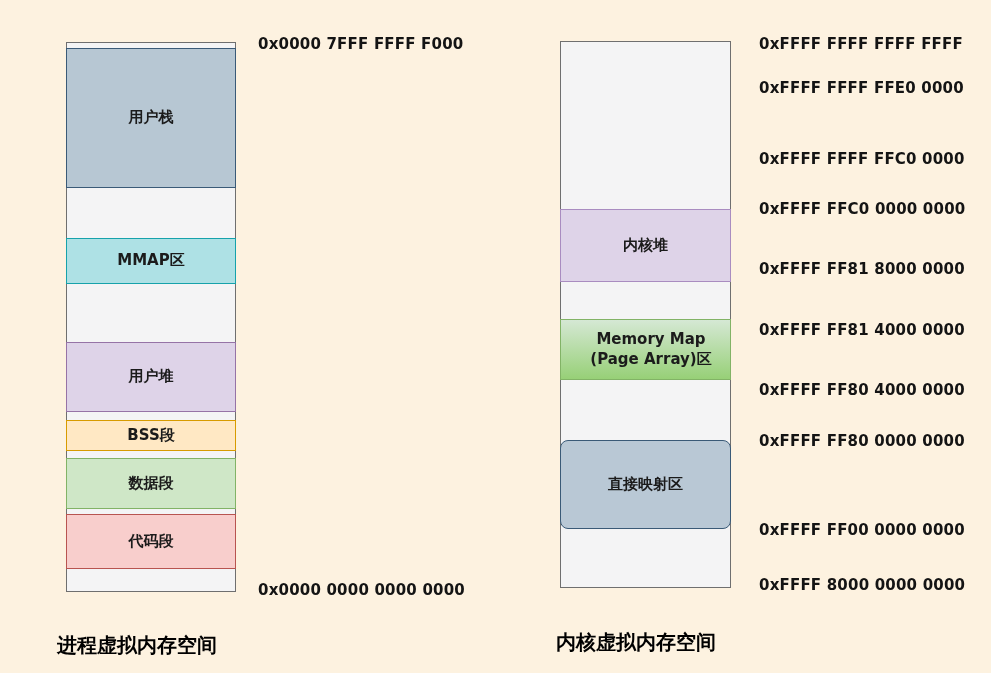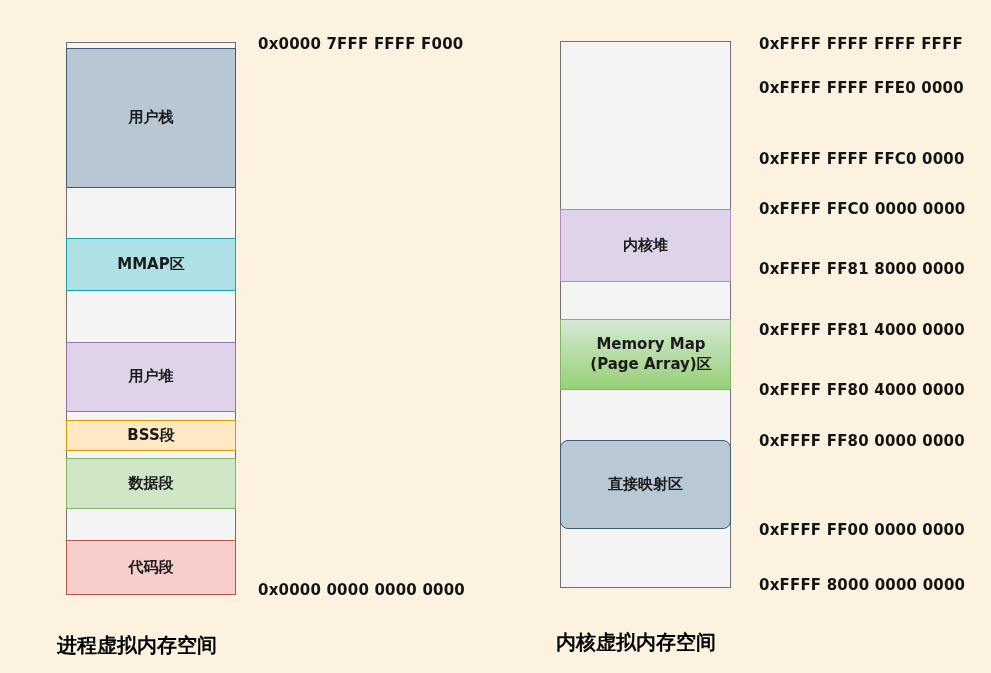--- a/index.html
+++ b/index.html
@@ -51,48 +51,48 @@
 </style>
 </head>
 <body>
 
 <div class="canvas">
 
   <div class="diagram-col" id="process-col" style="left:66px;top:42px;width:170px;height:550px;">
       <div class="segment" style="top: 5px; height: 140px; background: rgb(183, 199, 211); border-color: rgb(58, 90, 119);">
         <span class="seg-label">用户栈</span>
       </div>
-      <div class="segment" style="top: 195px; height: 53px; background: rgb(174, 225, 229); border-color: rgb(22, 162, 171);">
+      <div class="segment" style="top: 195px; height: 46px; background: rgb(174, 225, 229); border-color: rgb(22, 162, 171);">
         <span class="seg-label">MMAP区</span>
       </div>
       <div class="segment" style="top: 299px; height: 70px; background: rgb(222, 211, 232); border-color: rgb(150, 115, 166);">
         <span class="seg-label">用户堆</span>
       </div>
       <div class="segment" style="top: 377px; height: 31px; background: rgb(255, 232, 196); border-color: rgb(215, 155, 0);">
         <span class="seg-label">BSS段</span>
       </div>
       <div class="segment" style="top: 415px; height: 51px; background: rgb(207, 231, 199); border-color: rgb(130, 179, 102);">
         <span class="seg-label">数据段</span>
       </div>
-      <div class="segment" style="top: 497px; height: 55px; background: rgb(248, 206, 204); border-color: rgb(184, 84, 80);">
+      <div class="segment" style="top: 471px; height: 55px; background: rgb(248, 206, 204); border-color: rgb(184, 84, 80);">
         <span class="seg-label">代码段</span>
       </div>
     </div>
 
   <div class="addr" style="left:258px;top:36px;">0x0000 7FFF FFFF F000</div>
 
   <div class="addr" style="left:258px;top:582px;">0x0000 0000 0000 0000</div>
 
   <div class="diagram-title" style="left:57px;top:634px;">进程虚拟内存空间</div>
 
   <div class="diagram-col" id="kernel-col" style="left:560px;top:41px;width:171px;height:547px;">
       <div class="segment" style="top: 167px; height: 73px; background: rgb(222, 211, 232); border-color: rgb(169, 140, 192);">
         <span class="seg-label">内核堆</span>
       </div>
-      <div class="segment" style="top: 277px; height: 71px; background: linear-gradient(rgb(213, 232, 212), rgb(151, 208, 119)); border-color: rgb(130, 179, 102); padding-left: 11px;">
+      <div class="segment" style="top: 277px; height: 61px; background: linear-gradient(rgb(213, 232, 212), rgb(151, 208, 119)); border-color: rgb(130, 179, 102); padding-left: 11px;">
         <span class="seg-label">Memory Map
 (Page Array)区</span>
       </div>
       <div class="segment" style="top: 398px; height: 89px; background: rgb(185, 200, 213); border-color: rgb(58, 90, 119); border-radius: 8px;">
         <span class="seg-label">直接映射区</span>
       </div>
     </div>
 
   <div id="kernel-addresses">
       <div class="addr" style="left: 759px; top: 36px;">0xFFFF FFFF FFFF FFFF</div>

